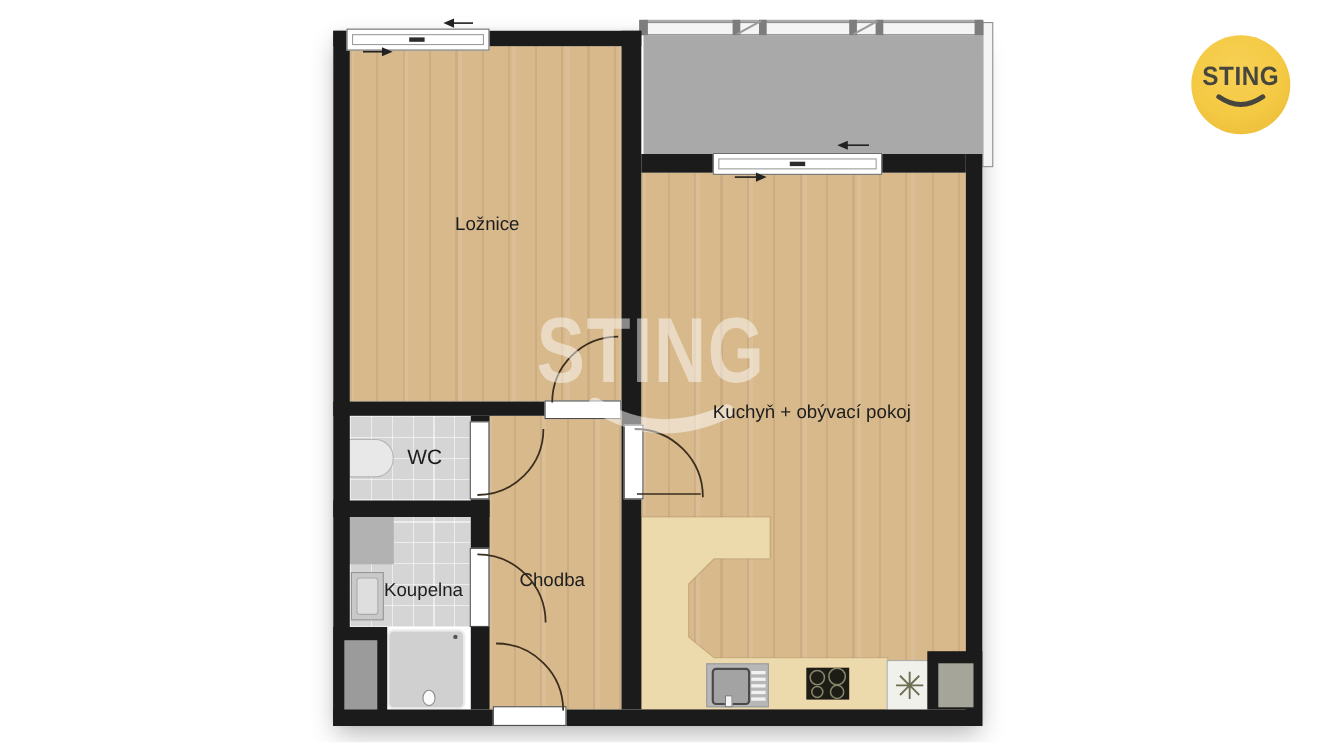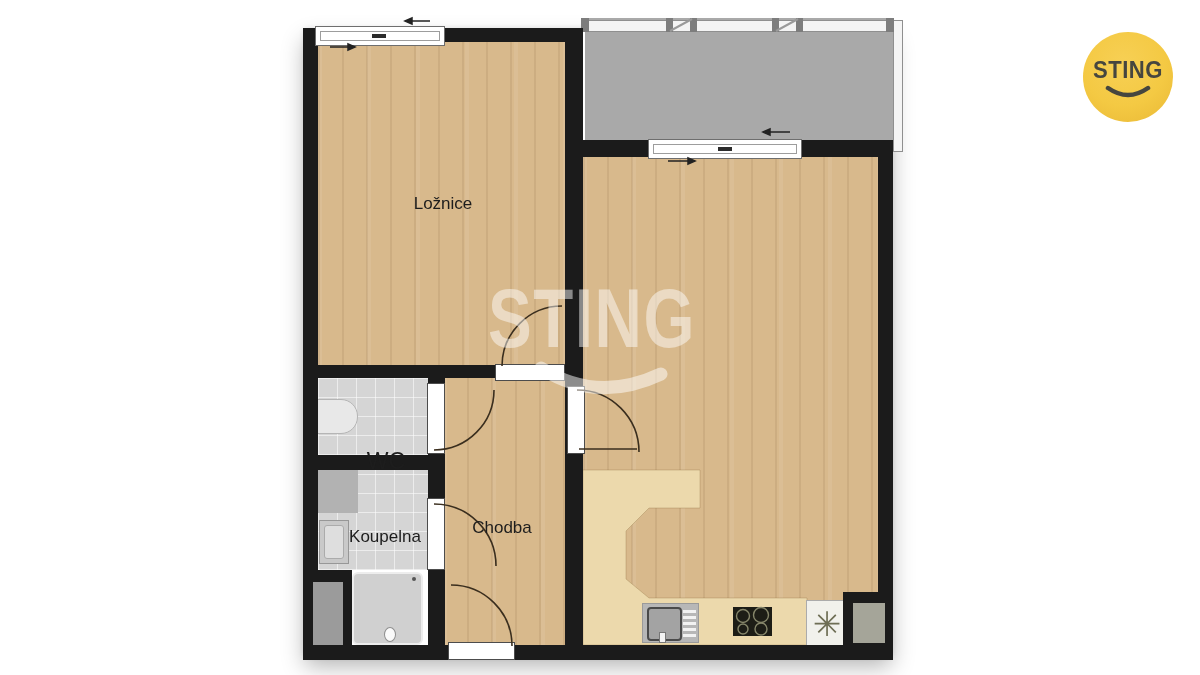--- a/index.html
+++ b/index.html
@@ -146,23 +146,24 @@
 
     <line x1="670" y1="31" x2="692" y2="19" stroke="#9a9a9a" stroke-width="2"></line>
     <line x1="776" y1="31" x2="798" y2="19" stroke="#9a9a9a" stroke-width="2"></line>
 
     <path d="M 541 368 Q 597 404 661 374" fill="none" stroke="rgba(255,255,255,0.5)" stroke-width="13" stroke-linecap="round"></path>
   </svg>
 
   <div class="abs watermark" style="left:488px;top:276px;">STING</div>
 
   <div class="abs label" style="left:443px;top:204px;font-size:17px;">Ložnice</div>
-  <div class="abs label" style="left:386px;top:417px;font-size:23px;margin-top:44px;">WC</div>
+  <div class="abs label" style="left:386px;top:417px;font-size:19px;">WC</div>
   <div class="abs label" style="left:385px;top:537px;font-size:17px;">Koupelna</div>
   <div class="abs label" style="left:502px;top:488px;font-size:17px;margin-top:40px;">Chodba</div>
+  <div class="abs label" style="left:738px;top:375px;font-size:17px;">Kuchyň + obývací pokoj</div>
 
   <div class="abs logo" style="left:1083px;top:32px;">
     <div class="logo-text">STING</div>
     <svg width="56" height="20" viewBox="0 0 56 20">
       <path d="M 8 4 Q 28 18 48 4" fill="none" stroke="#46463f" stroke-width="4.5" stroke-linecap="round"></path>
     </svg>
   </div>
 
 </div>
 

